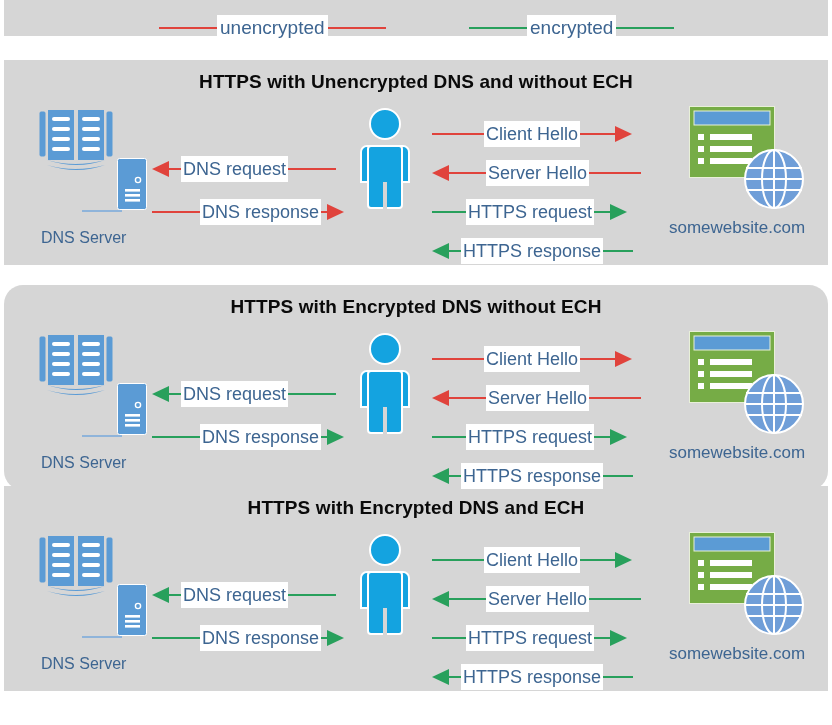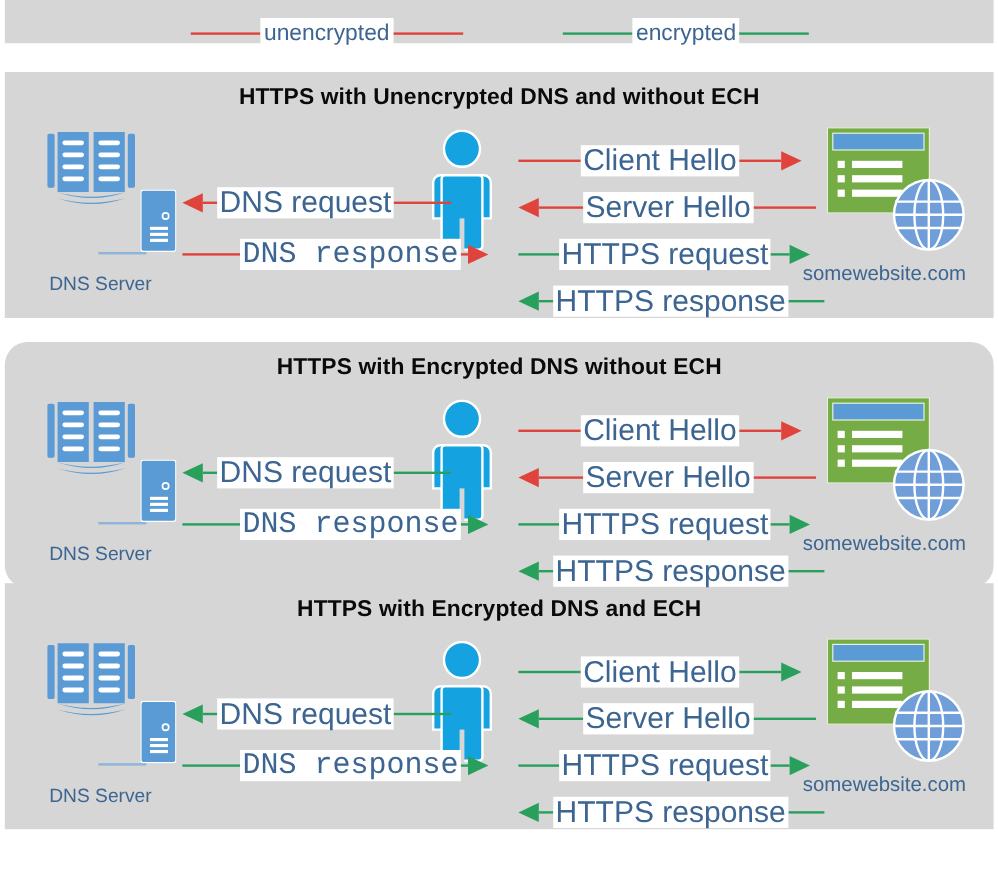--- a/index.html
+++ b/index.html
@@ -123,41 +123,41 @@
   .flow .seg {
     height: 0;
     border-top: 2px solid #e0433c;
     flex: 0 0 auto;
   }
   .flow.green .seg { border-top-color: #28a05c; }
 
   .flow .lbl {
     background: #ffffff;
     color: #3d6591;
-    font-size: 25px;
+    font-size: 18px;
     line-height: 26px;
     padding: 0 2px;
     white-space: nowrap;
     z-index: 2;
   }
 
   .arrow {
     width: 0; height: 0;
     flex: 0 0 auto;
     border-top: 8px solid transparent;
     border-bottom: 8px solid transparent;
   }
   .arrow.right { border-left: 17px solid #e0433c; }
   .arrow.left  { border-right: 17px solid #e0433c; }
   .flow.green .arrow.right { border-left-color: #28a05c; }
   .flow.green .arrow.left  { border-right-color: #28a05c; }
 
   
   .flow-dns-req  { left: 148px; top: 96px; }
-  .flow-dns-resp { left: 148px; top: 139px; font-family: Liberation Mono, monospace; }
+  .flow-dns-resp { left: 148px; top: 139px; }
   
   .flow-ch  { left: 428px; top: 61px; }
   .flow-sh  { left: 428px; top: 100px; }
   .flow-hq  { left: 428px; top: 139px; }
   .flow-hr  { left: 428px; top: 178px; justify-content: flex-end; }
 </style>
 </head>
 <body>
 
 <div class="panel" id="legend">

